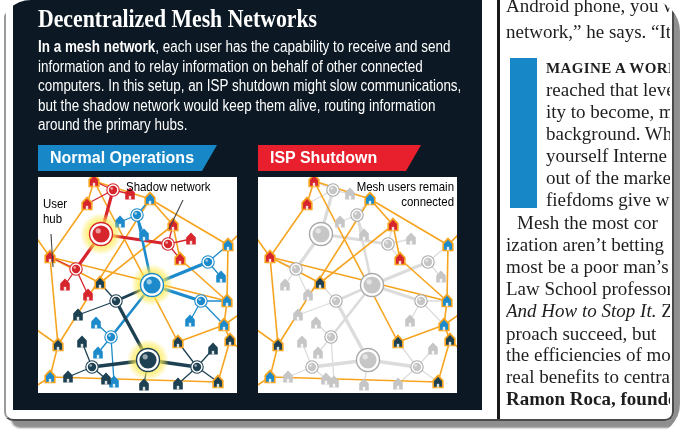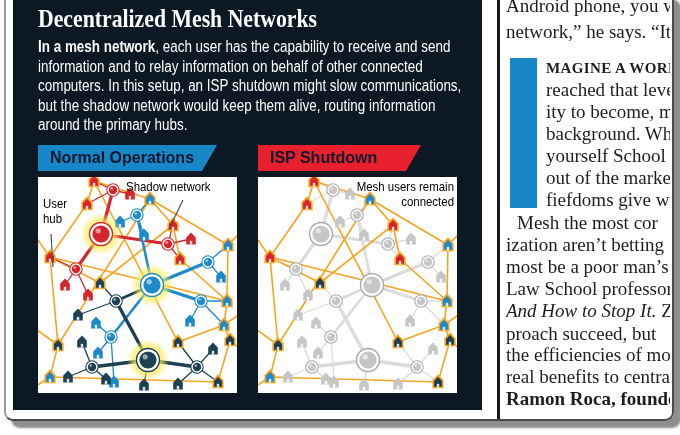--- a/index.html
+++ b/index.html
@@ -1,30 +1,30 @@
 <!DOCTYPE html>
 <html><head>
 <meta charset="utf-8">
 <style>
   html,body{margin:0;padding:0;background:#ffffff;}
   #page{position:relative;width:680px;height:435px;overflow:hidden;background:#fff;
-        font-family:"Liberation Sans",sans-serif;}
+        font-family:"Liberation Sans",sans-serif;border-radius:31px;}
   
   #frame-border{position:absolute;left:4px;top:-8px;width:666px;height:425px;
     border:2px solid #4a4a4a;border-left-color:#9a9a9a;border-radius:9px;
     box-shadow:7px 7px 2px #8f8f8f;pointer-events:none;z-index:40;background:transparent;}
   
   #infographic{position:absolute;left:13px;top:0;width:469px;height:410px;background:#0c1924;z-index:1;}
   #ig-title{position:absolute;left:25px;top:4px;color:#fff;
     font:bold 25px/30px "Liberation Serif",serif;transform:scaleX(.87);transform-origin:left top;
     white-space:nowrap;}
   #ig-body{position:absolute;left:25px;top:37px;width:512px;color:#fff;
     font:16px/19.5px "Liberation Sans",sans-serif;transform:scaleX(.84);transform-origin:left top;}
   #ig-body .lead{font-weight:bold;}
-  .tab{position:absolute;top:145px;height:26px;color:#0f172a;
+  .tab{position:absolute;top:145px;height:26px;color:#ffffff;
     font:bold 16px/26px "Liberation Sans",sans-serif;padding-left:12px;box-sizing:border-box;
     clip-path:polygon(0 0,100% 0,calc(100% - 15px) 100%,0 100%);white-space:nowrap;}
   #tab-normal{left:25px;width:179px;}
   #tab-shutdown{left:245px;width:163px;}
   .diagram-panel{position:absolute;top:177px;width:199px;height:216px;background:#fff;}
   #panel-normal{left:25px;}
   #panel-shutdown{left:245px;}
   .diagram-panel svg{position:absolute;left:0;top:0;}
   .anno{position:absolute;font:13px/14.5px "Liberation Sans",sans-serif;color:#000;
     transform:scaleX(.88);transform-origin:left top;z-index:5;}
@@ -588,21 +588,21 @@
   <div id="col-rule"></div>
 
   <div id="article">
     <div id="dropcap-bar" style="background: rgb(23, 135, 200);"></div>
   <div class="aline" style="left: 0px; top: -5px;">Android phone, you w</div>
       <div class="aline" style="left: 0px; top: 21px;">network,” he says. “It</div>
       <div class="aline sc" style="left: 40px; top: 57px;">MAGINE A WORLD,</div>
       <div class="aline" style="left: 40px; top: 79px;">reached that leve</div>
       <div class="aline" style="left: 40px; top: 101px;">ity to become, m</div>
       <div class="aline" style="left: 40px; top: 123px;">background. Wh</div>
-      <div class="aline" style="left: 40px; top: 145px;">yourself School</div>
+      <div class="aline" style="left: 40px; top: 145px;">yourself Interne</div>
       <div class="aline" style="left: 40px; top: 167px;">out of the marke</div>
       <div class="aline" style="left: 40px; top: 189px;">fiefdoms give wa</div>
       <div class="aline" style="left: 11px; top: 212px;">Mesh the most cor</div>
       <div class="aline" style="left: 0px; top: 234px;">ization aren’t betting</div>
       <div class="aline" style="left: 0px; top: 256px;">most be a poor man’s</div>
       <div class="aline" style="left: 0px; top: 278px;">Law School professor</div>
       <div class="aline" style="left: 0px; top: 300px;"><span class="em">And How to Stop It.</span><span> Zi</span></div>
       <div class="aline" style="left: 0px; top: 323px;">proach succeed, but</div>
       <div class="aline" style="left: 0px; top: 344px;">the efficiencies of mor</div>
       <div class="aline" style="left: 0px; top: 366px;">real benefits to centra</div>

